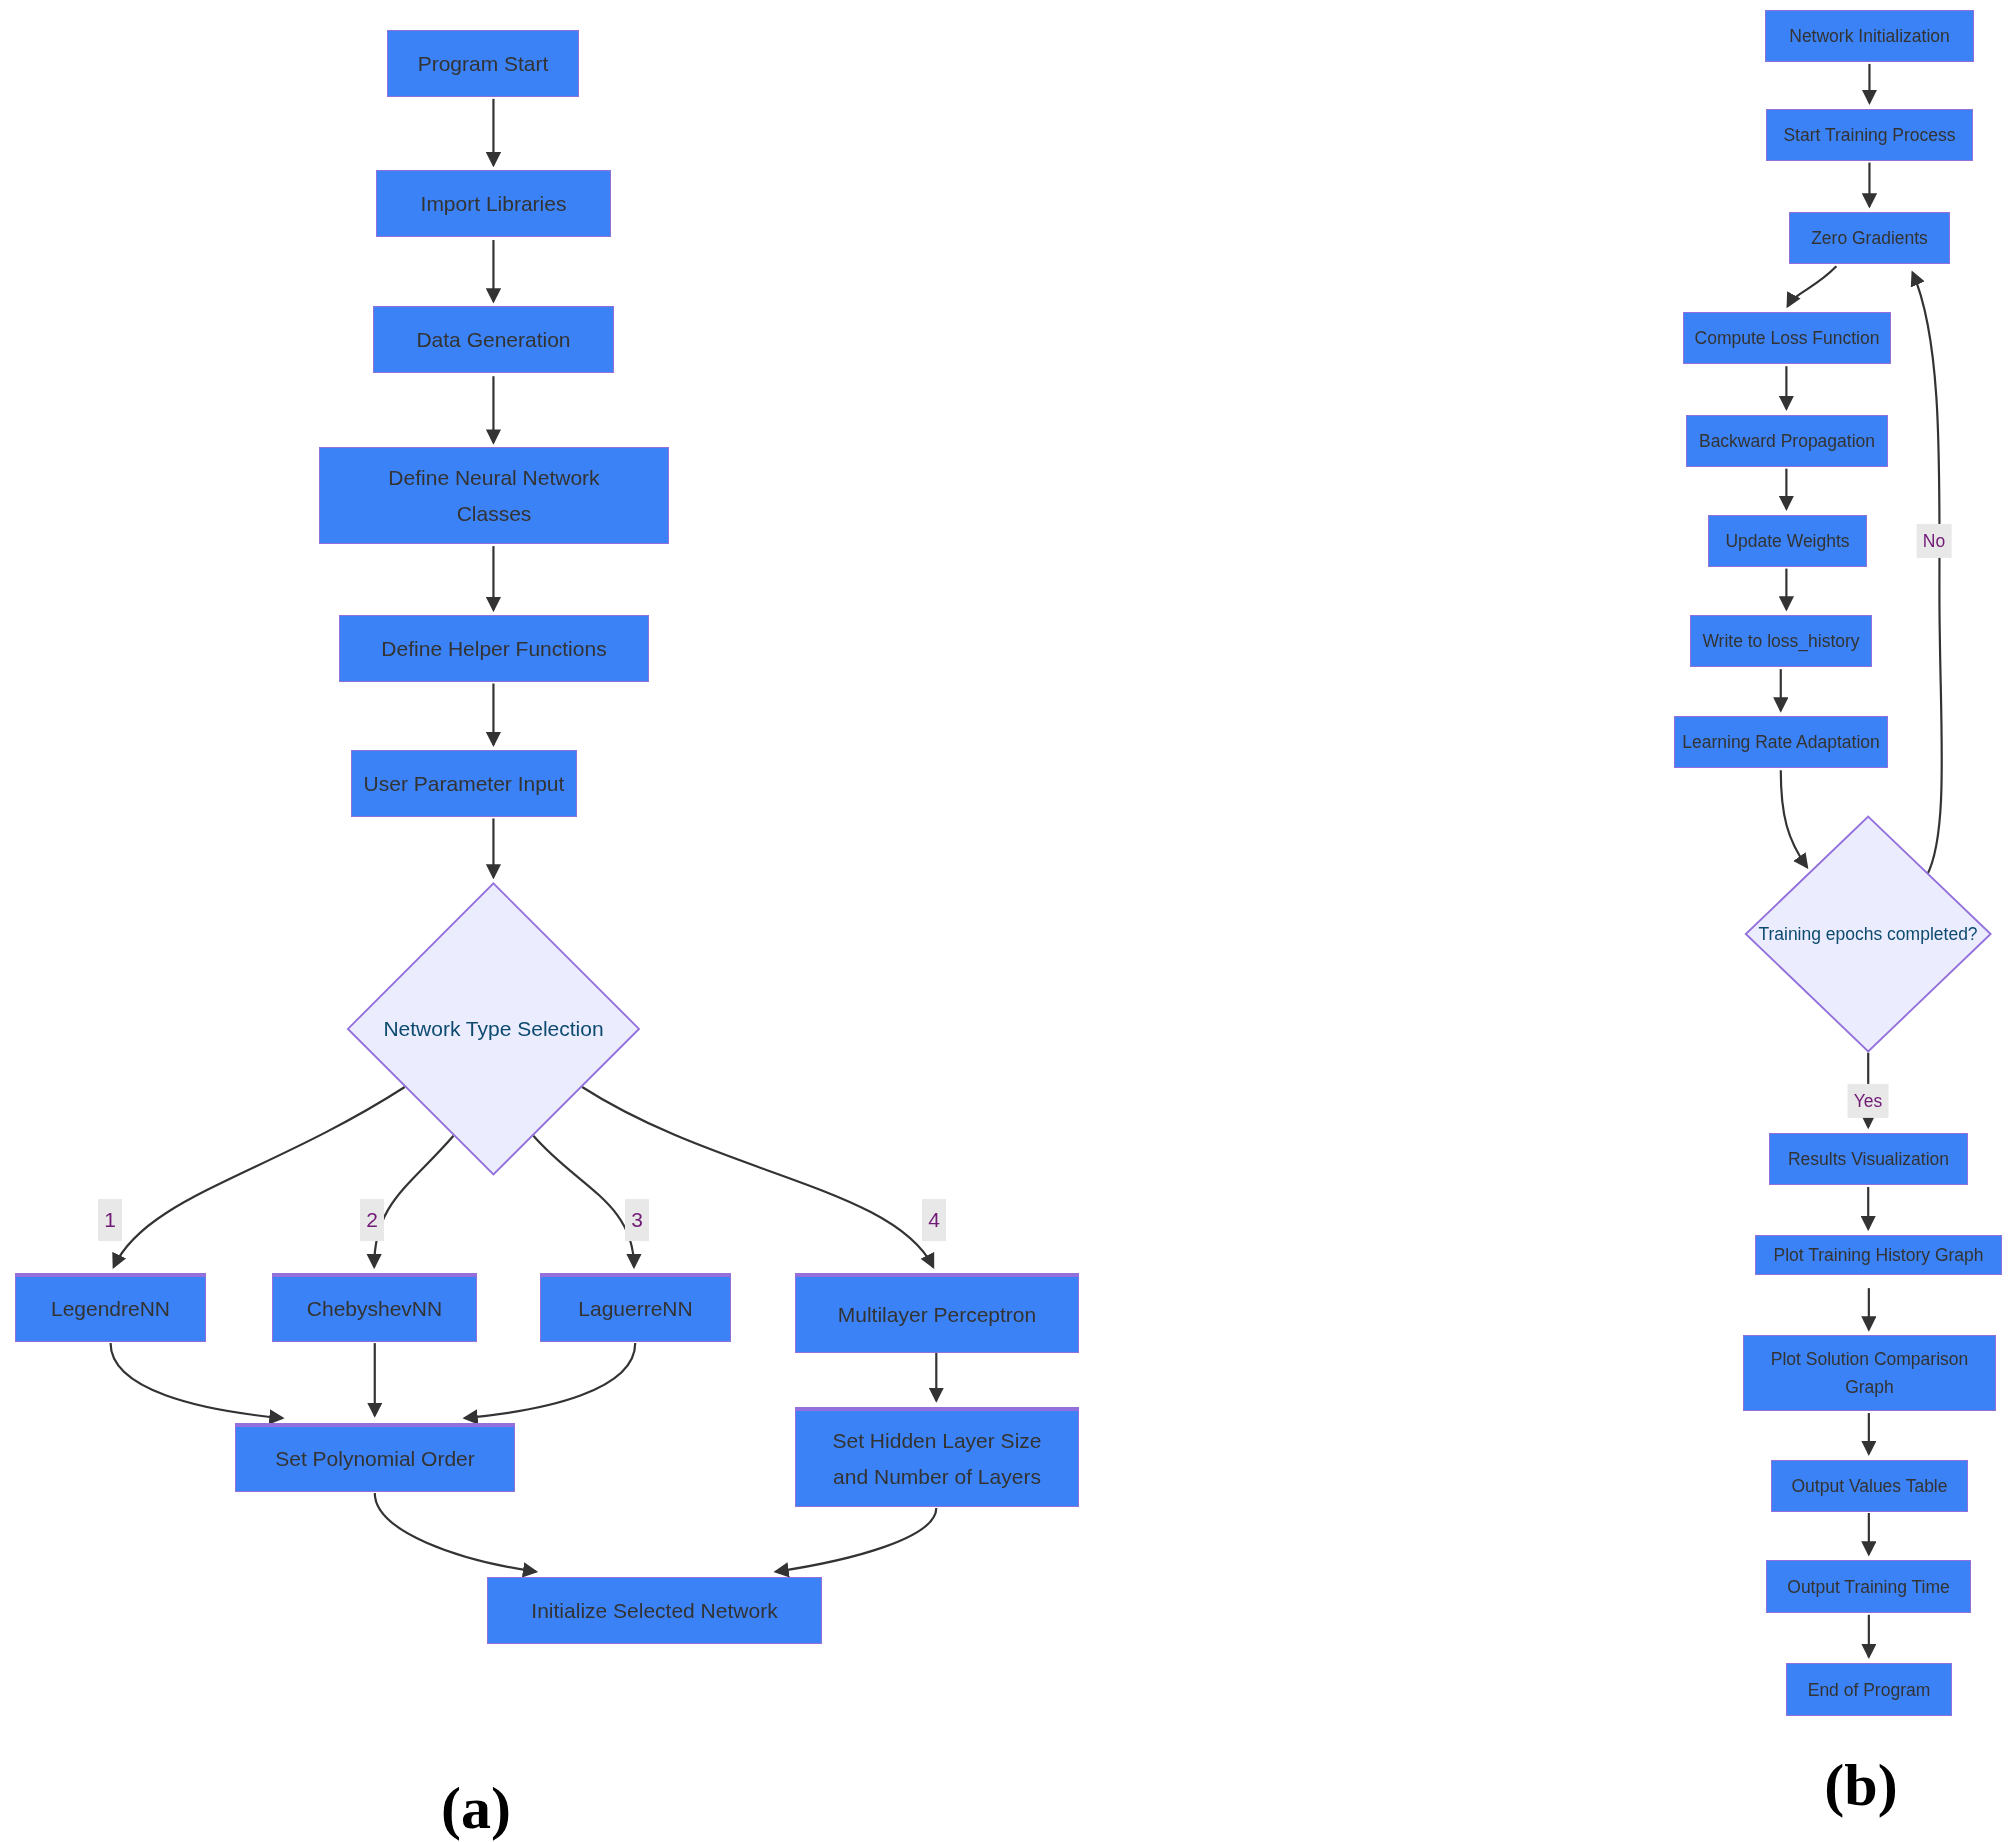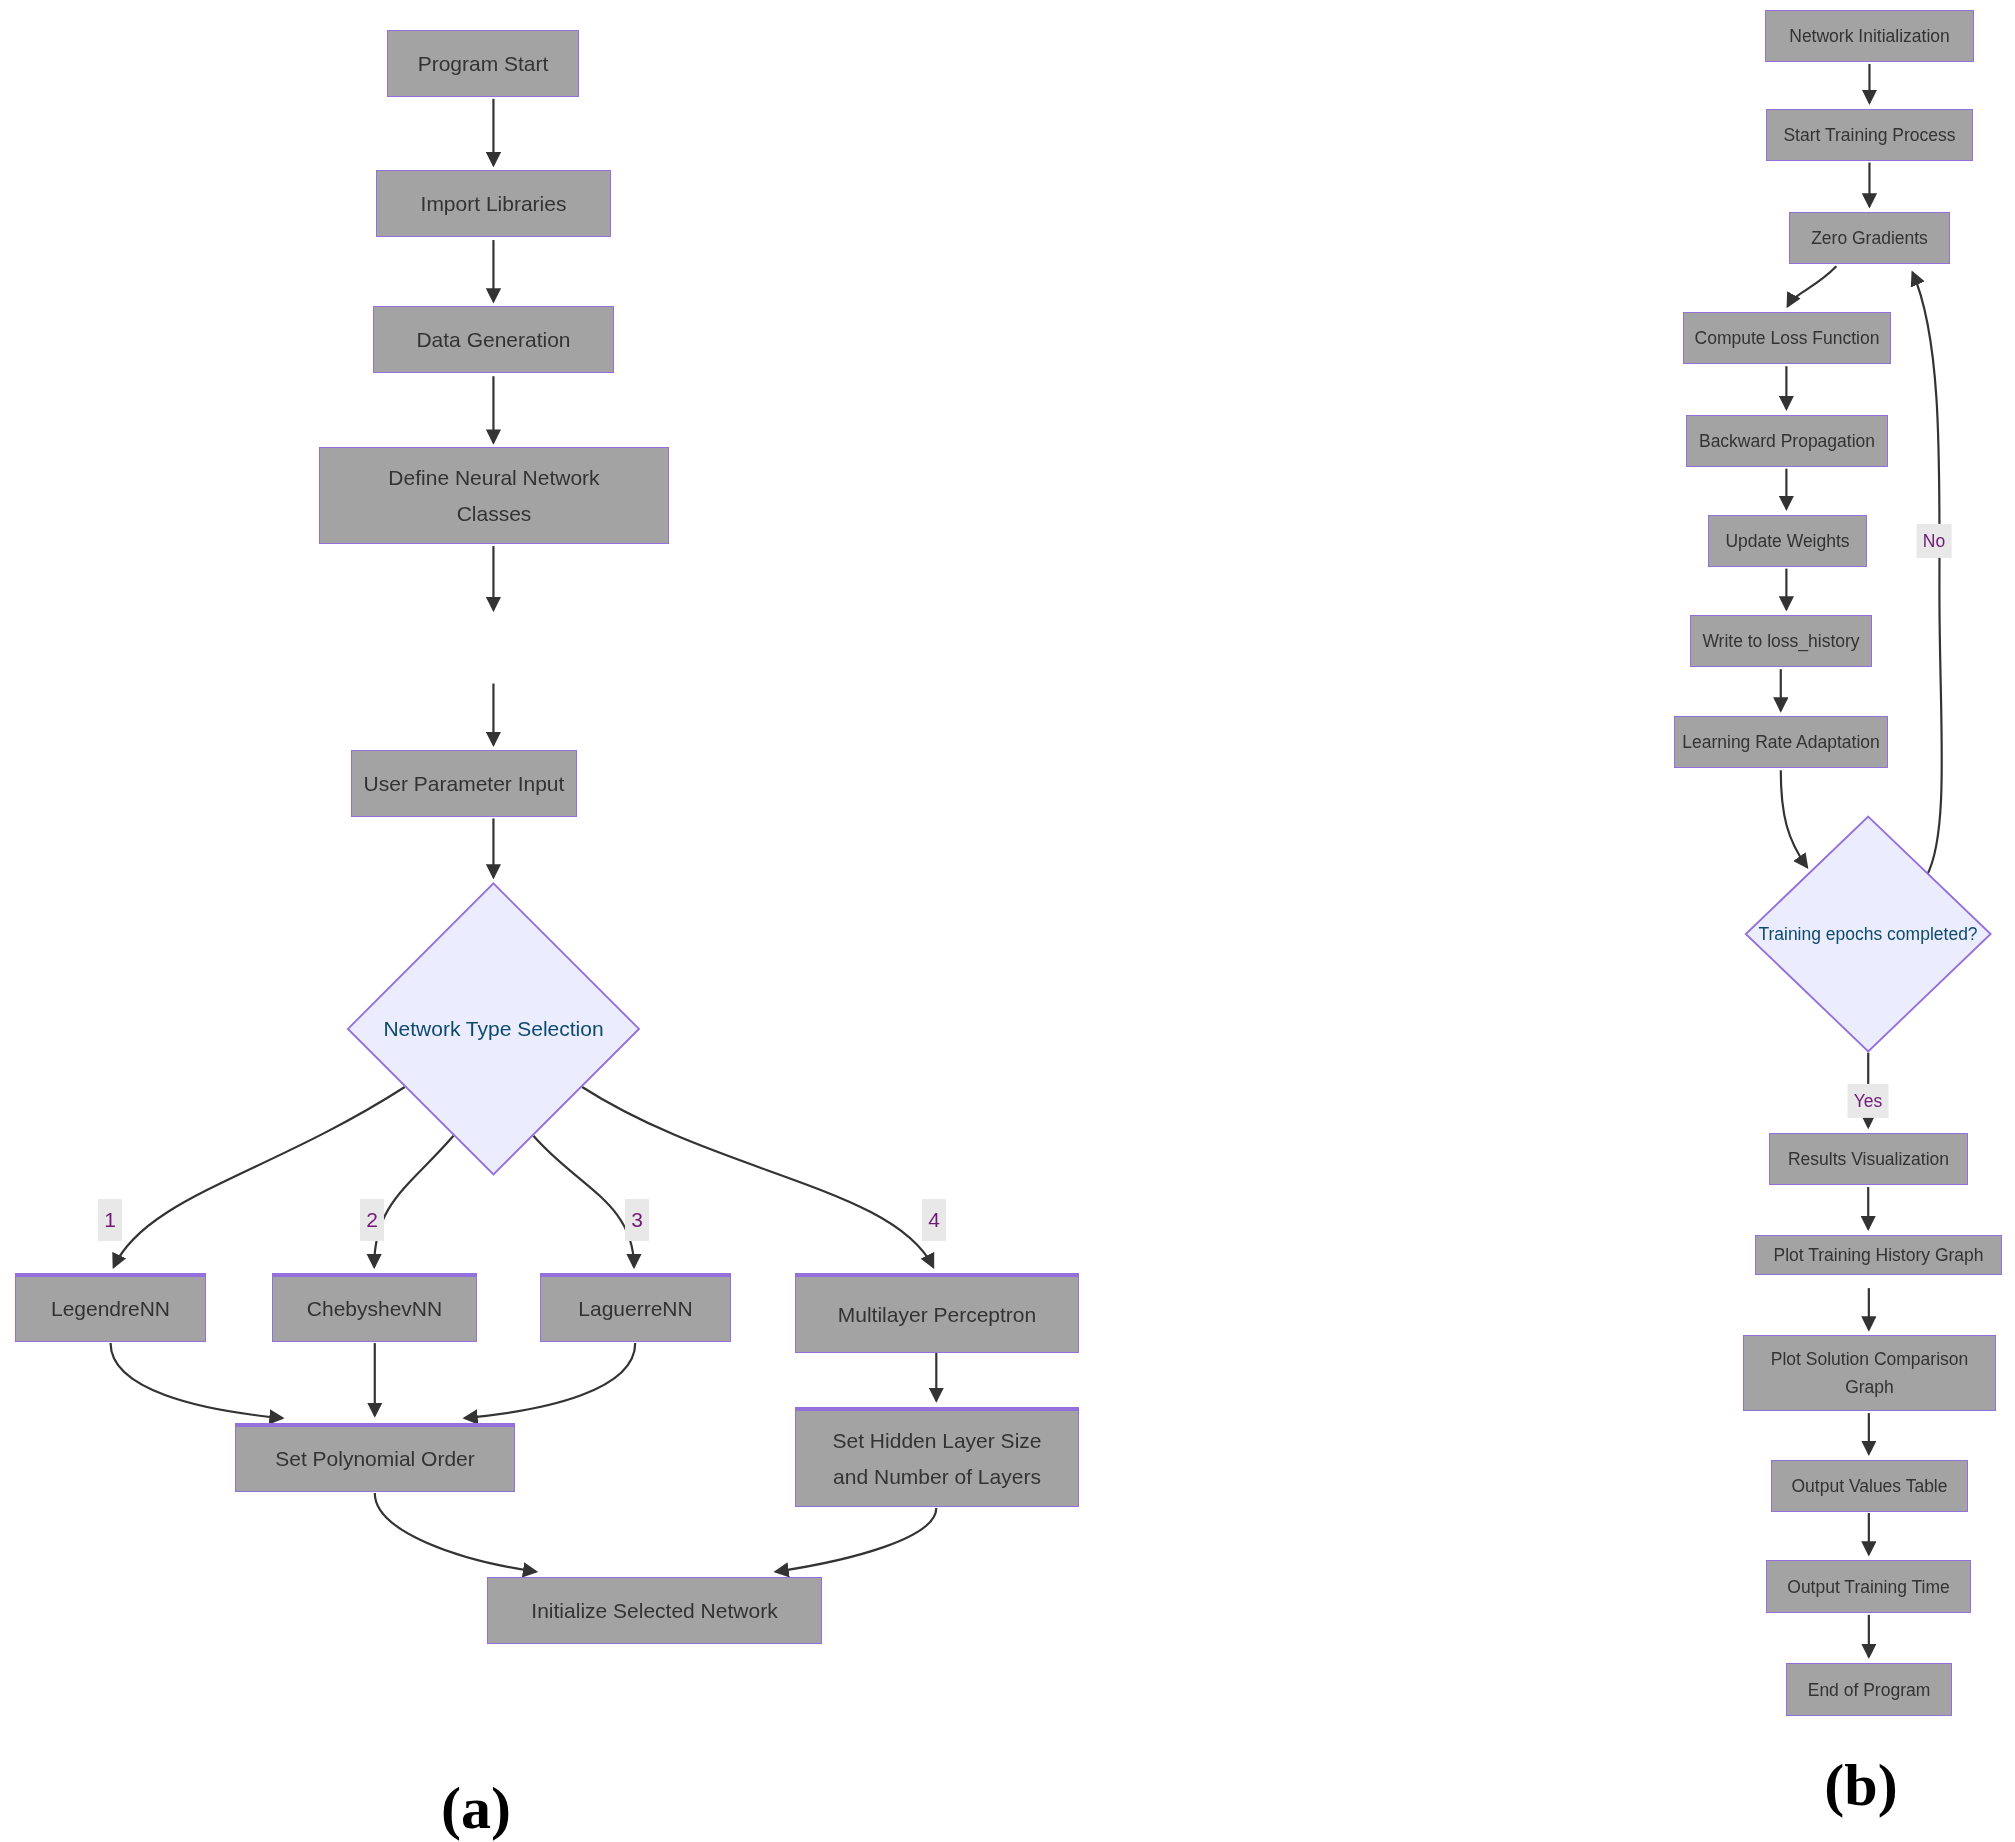--- a/index.html
+++ b/index.html
@@ -9,21 +9,21 @@
     background:#ffffff;
     font-family:"Liberation Sans","DejaVu Sans",sans-serif;
     color:#333333;
     overflow:hidden;
   }
   .edges-layer {
     position:absolute; left:0; top:0; width:2015px; height:1843px;
   }
   .node {
     position:absolute;
-    background:#a3a3a3;
+    background:#3b82f6;
     border:1.9px solid #9370DB;
     box-sizing:border-box;
     display:flex; align-items:center; justify-content:center;
     text-align:center;
     white-space:pre-line;
     color:#333333;
   }
   .thick-top { border-top-width:4.4px; }
   .fa { font-size:21px; line-height:1.7; }
   .fb { font-size:17.5px; line-height:1.6; }
@@ -100,20 +100,21 @@
 
     <polygon points="790,1414 1023,1647 790,1880 557,1647" fill="#ECECFF" stroke="#9370DB" stroke-width="3"></polygon>
     <polygon points="2991,1307 3187,1495 2991,1683 2795,1495" fill="#ECECFF" stroke="#9370DB" stroke-width="3"></polygon>
   </svg>
 
   <div class="node fa" style="left:387px;top:30px;width:192px;height:67px">Program Start</div>
   <div class="node fa" style="left:376px;top:170px;width:235px;height:67px">Import Libraries</div>
   <div class="node fa" style="left:373px;top:306px;width:241px;height:67px">Data Generation</div>
   <div class="node fa" style="left:319px;top:447px;width:350px;height:97px">Define Neural Network
 Classes</div>
+  <div class="node fa" style="left:339px;top:615px;width:310px;height:67px">Define Helper Functions</div>
   <div class="node fa" style="left:351px;top:750px;width:226px;height:67px">User Parameter Input</div>
   <div class="diamond-label fa" style="left:356px;top:974px;width:275px;height:109px">Network Type Selection</div>
   <div class="node fa thick-top" style="left:15px;top:1273px;width:191px;height:69px">LegendreNN</div>
   <div class="node fa thick-top" style="left:272px;top:1273px;width:205px;height:69px">ChebyshevNN</div>
   <div class="node fa thick-top" style="left:540px;top:1273px;width:191px;height:69px">LaguerreNN</div>
   <div class="node fa thick-top" style="left:795px;top:1273px;width:284px;height:80px">Multilayer Perceptron</div>
   <div class="node fa thick-top" style="left:235px;top:1423px;width:280px;height:69px">Set Polynomial Order</div>
   <div class="node fa thick-top" style="left:795px;top:1407px;width:284px;height:100px">Set Hidden Layer Size
 and Number of Layers</div>
   <div class="node fa" style="left:487px;top:1577px;width:335px;height:67px">Initialize Selected Network</div>

